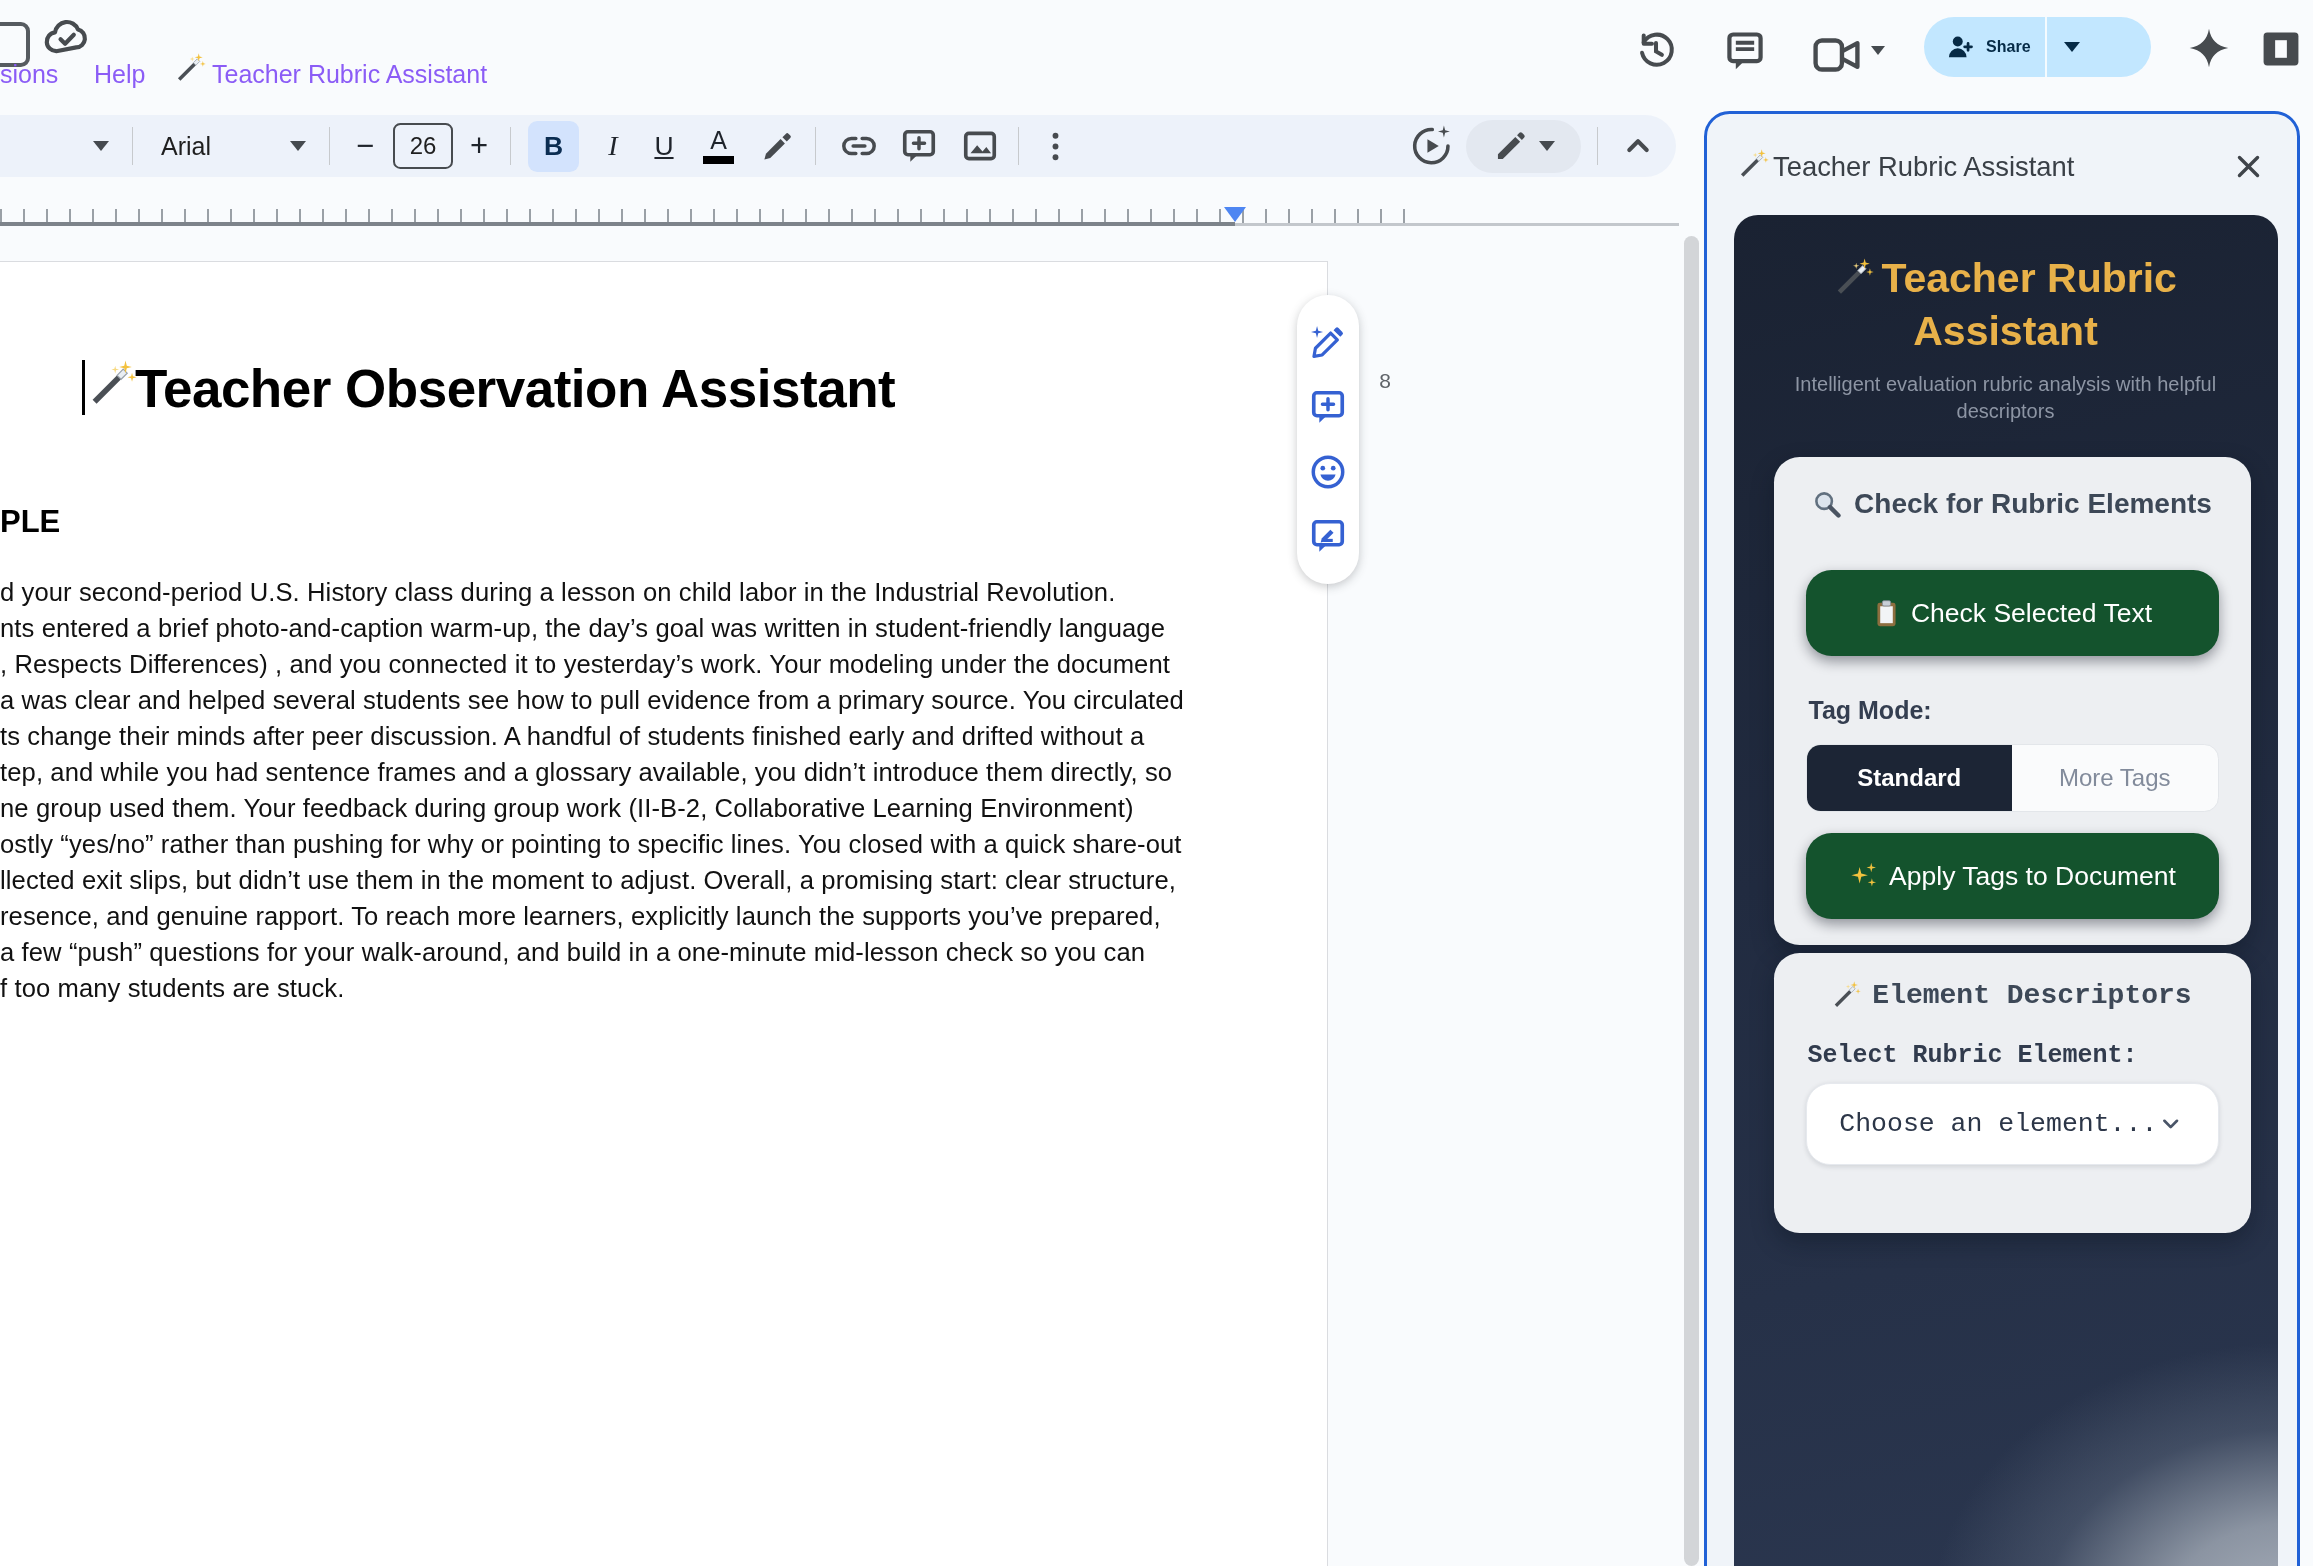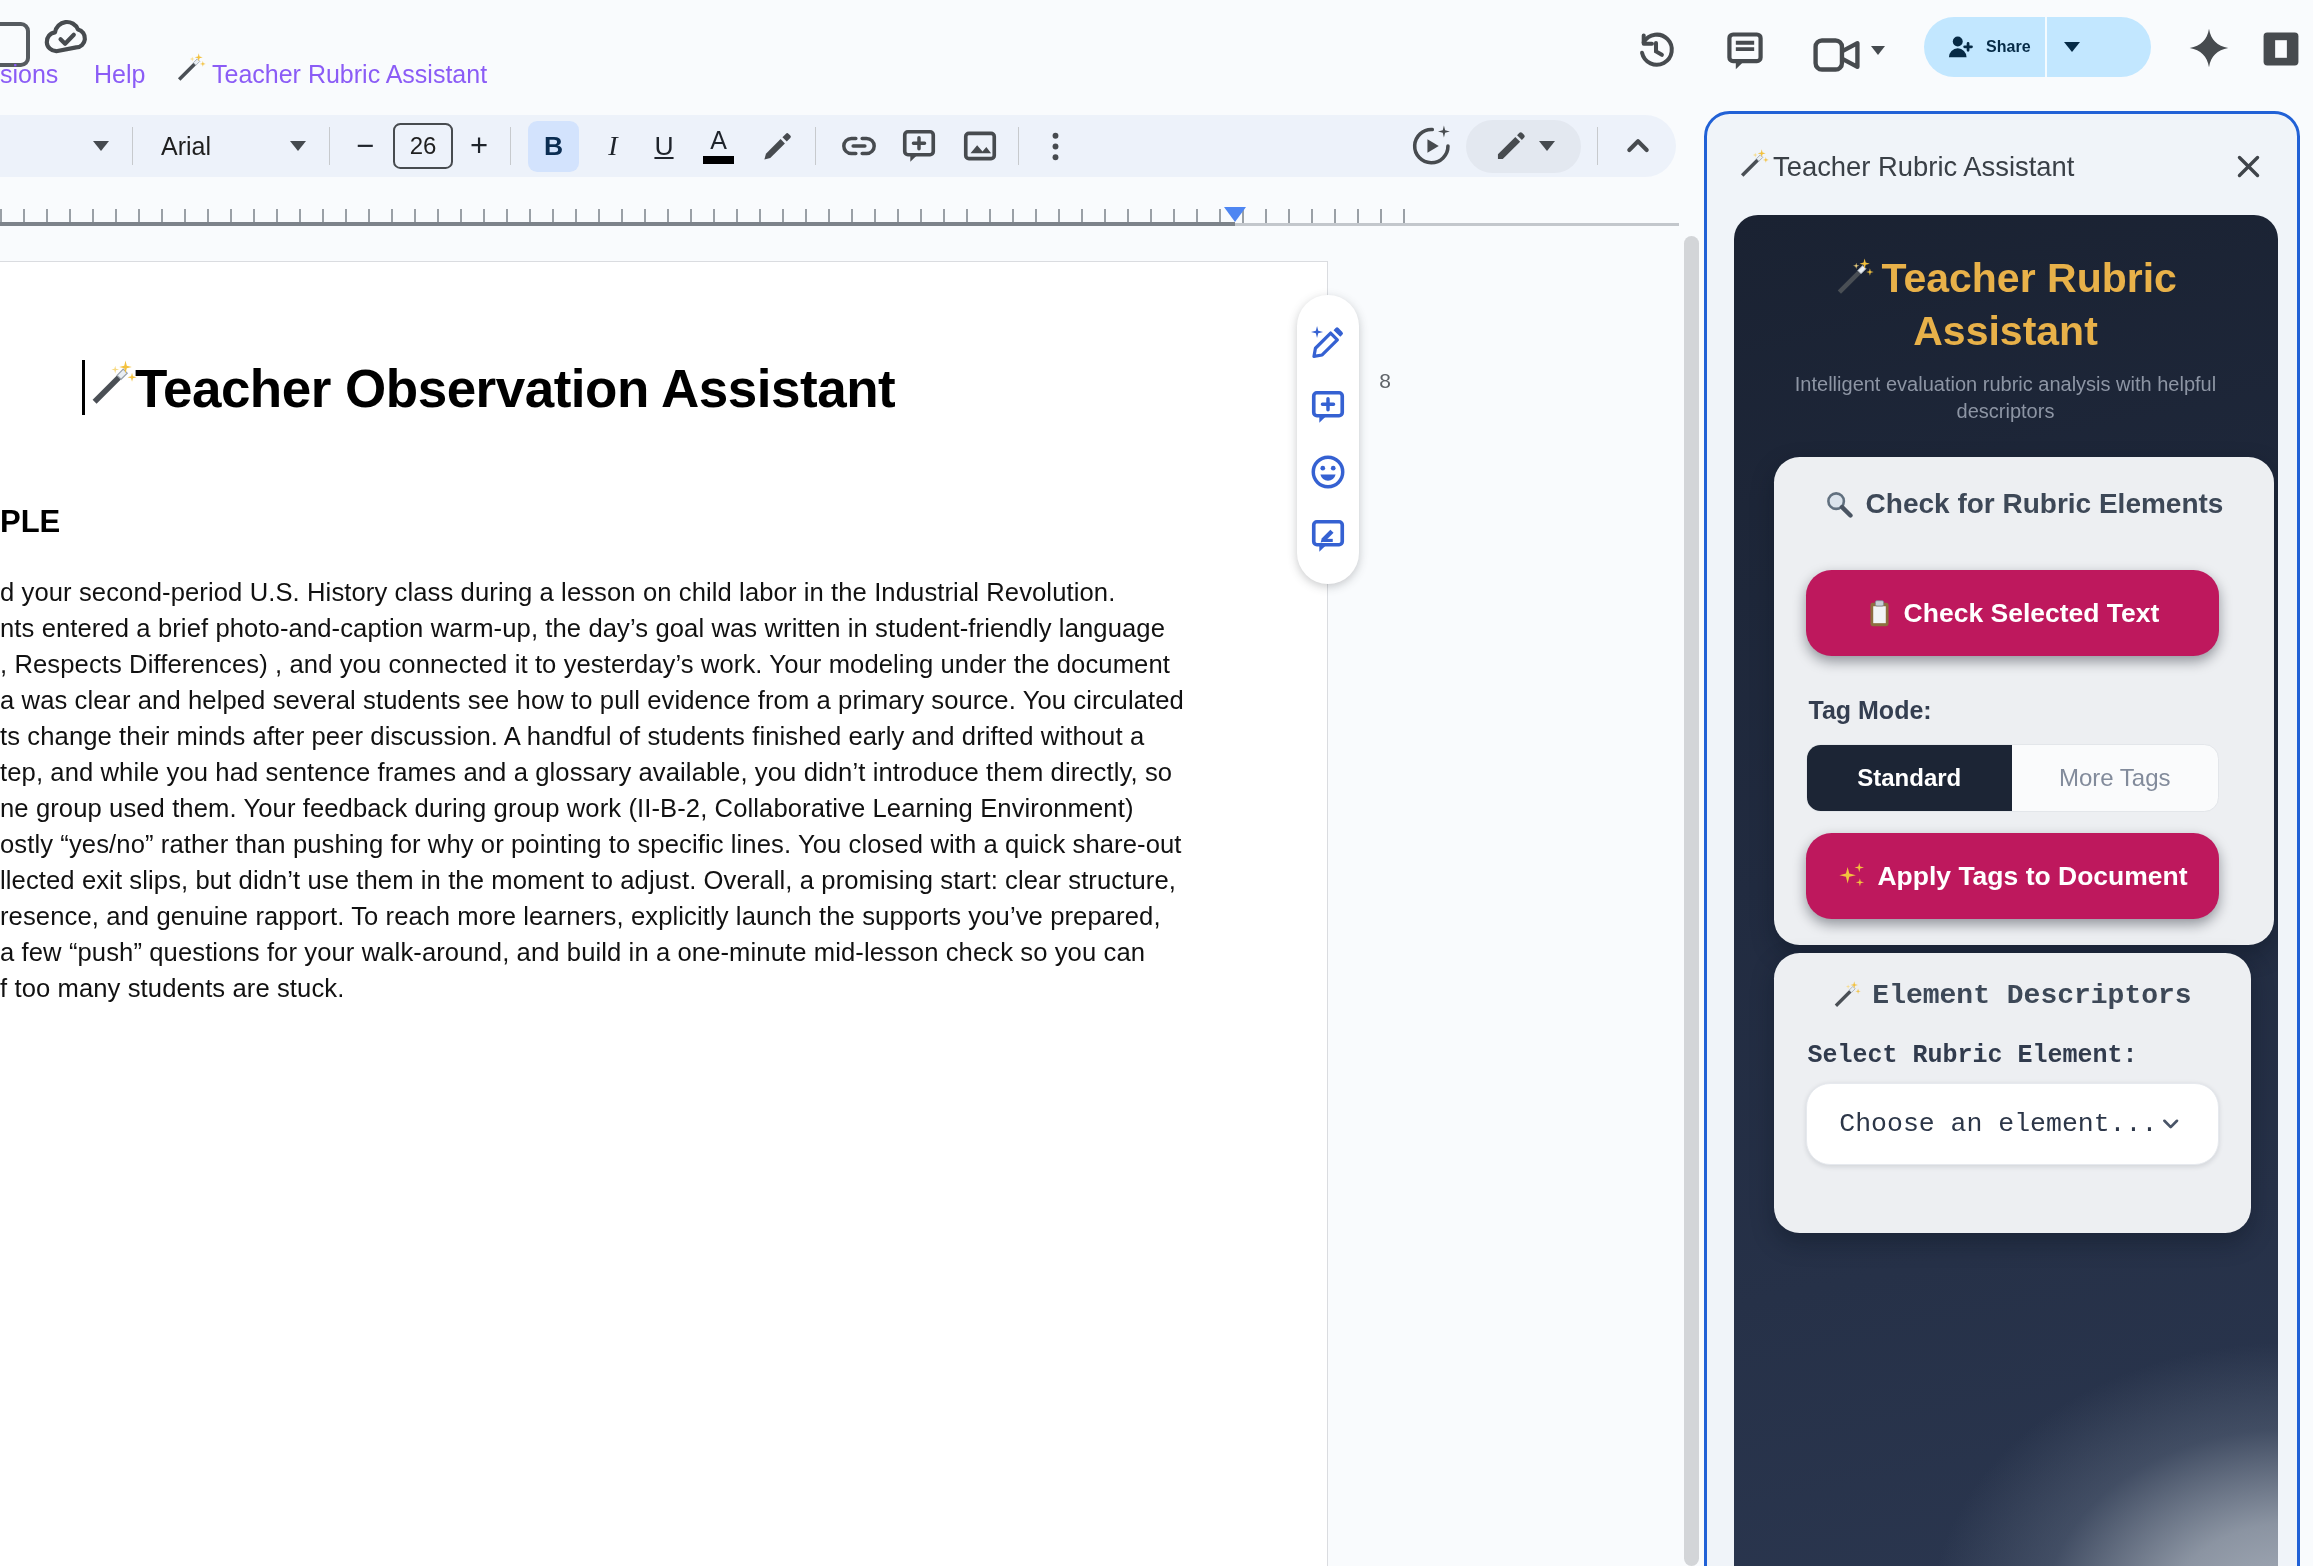--- a/index.html
+++ b/index.html
@@ -59,23 +59,23 @@
   .sb-header-title{position:absolute;left:66px;top:37px;font-size:27.4px;font-weight:500;color:#3a4047;}
   .panel{position:absolute;left:26.5px;top:101px;width:544px;height:1389px;border-radius:24px;
     background:
       radial-gradient(512px 393px at 102% 101%, #aab1bc 0%, #8b94a2 24%, rgba(90,102,122,.5) 48%, rgba(43,55,80,0) 70%),
       linear-gradient(168deg,#1a2232 0%,#212b40 45%,#2b3750 100%);
     overflow:hidden;}
   .hero-title{margin:37px auto 0;width:413px;text-align:center;font-size:41px;line-height:53px;font-weight:800;color:#e8b149;}
   .hero-sub{margin:12.8px auto 0;width:437px;text-align:center;font-size:20px;line-height:27.4px;color:#8d95a4;}
   .sb-card{position:absolute;left:40px;width:477px;background:#edeff2;border-radius:25.6px;box-shadow:0 9.1px 22px rgba(10,16,30,.35);}
   .card-head{position:absolute;left:0;right:0;text-align:center;font-size:28px;font-weight:700;color:#3d4857;display:flex;align-items:center;justify-content:center;gap:11px;}
-  .dark-btn{position:absolute;left:32px;width:413px;height:86px;border-radius:25.6px;background:#be185d;
+  .dark-btn{position:absolute;left:32px;width:413px;height:86px;border-radius:25.6px;background:#14532d;
     box-shadow:0 5.5px 12.8px rgba(8,12,24,.4);display:flex;align-items:center;justify-content:center;gap:10px;
-    color:#fff;font-size:26.5px;font-weight:700;cursor:pointer;}
+    color:#fff;font-size:26.5px;font-weight:400;cursor:pointer;}
   .tag-label{position:absolute;left:35px;font-size:25px;font-weight:700;color:#343e50;}
   .toggle{position:absolute;left:32px;width:413px;height:68px;border-radius:14.6px;background:#fafbfc;border:1.8px solid #e3e6ea;
     display:flex;overflow:hidden;box-sizing:border-box;}
   .toggle-seg{flex:1;display:flex;align-items:center;justify-content:center;font-size:24px;}
   .seg-active{background:#1c2535;color:#fff;font-weight:600;}
   .seg-idle{color:#828b9b;}
   .select-label{position:absolute;left:34px;font-size:25px;font-weight:600;color:#313b4d;}
   .select{position:absolute;left:32px;width:413px;height:82px;border-radius:24px;background:#fff;border:0.9px solid #e6e9ee;
     box-shadow:0 1.8px 5.5px rgba(20,28,45,.12);display:flex;align-items:center;justify-content:center;
     padding:0 25.6px;box-sizing:border-box;font-size:26.5px;color:#2c3648;}
@@ -404,21 +404,21 @@
     </svg>
 
   <div class="panel">
     <div class="hero-title">
       <svg style="display:inline-block;vertical-align:-5.5px;margin-right:7.3px" width="40" height="40" viewBox="0 0 44 44">
           <use href="#wand"></use>
         </svg><span>Teacher Rubric Assistant</span>
     </div>
     <div class="hero-sub">Intelligent evaluation rubric analysis with helpful descriptors</div>
 
-    <div class="sb-card" style="top:242px;height:488px;padding-left:23px;">
+    <div class="sb-card" style="top:242px;height:488px;">
       <div class="card-head" style="top:31px;">
         <svg width="31" height="31" viewBox="0 0 34 34">
             <use href="#magnifier"></use>
           </svg>
         <span>Check for Rubric Elements</span>
       </div>
       <div class="dark-btn" style="top:113px;">
         <svg width="29" height="29" viewBox="0 0 32 32">
             <use href="#clipboard"></use>
           </svg>

